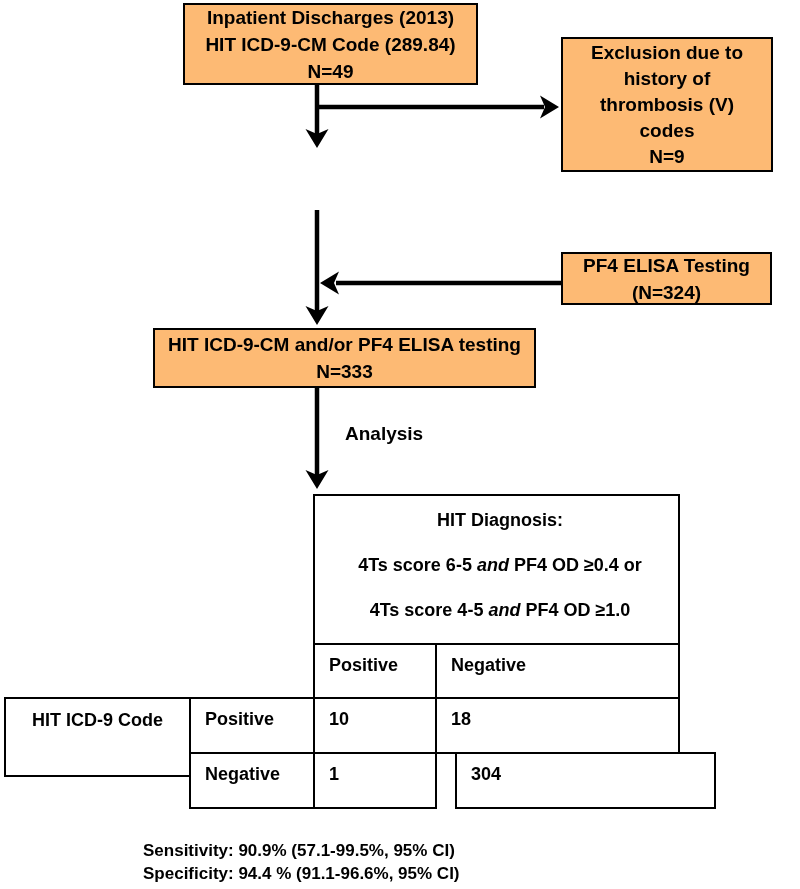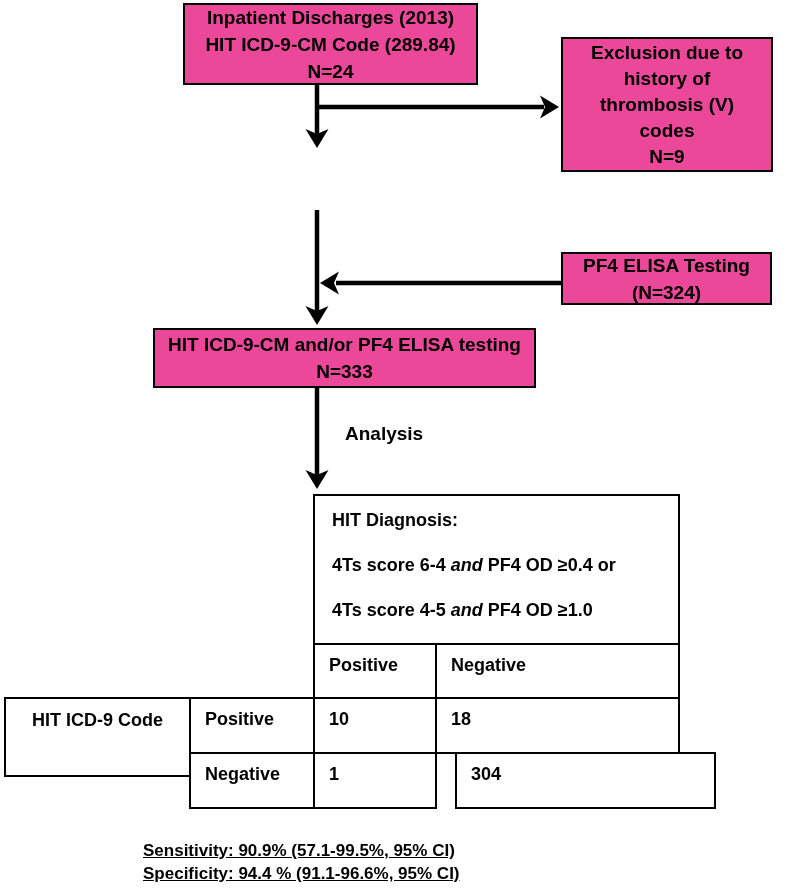--- a/index.html
+++ b/index.html
@@ -12,21 +12,21 @@
     width: 800px;
     height: 889px;
     background: #ffffff;
     font-family: "Liberation Sans", sans-serif;
     color: #000000;
     overflow: hidden;
   }
   .abs { position: absolute; box-sizing: border-box; }
   .flowbox {
     border: 2px solid #000000;
-    background: #ec4899;
+    background: #fdba74;
     display: flex;
     flex-direction: column;
     align-items: center;
     justify-content: center;
     text-align: center;
     font-weight: bold;
     font-size: 19px;
     line-height: 27px;
     z-index: 2;
   }
@@ -39,31 +39,30 @@
     z-index: 2;
   }
   .cell {
     border: 2px solid #000000;
     background: #ffffff;
     font-weight: bold;
     font-size: 18px;
     z-index: 2;
   }
   .cell-pad { padding: 10px 0 16px 14px; }
-  .hdr-cell { padding: 14px 10px 0 17px; }
+  .hdr-cell { padding: 14px 10px 0 17px; text-align: center; }
   .hdr-line { margin-bottom: 25px; line-height: 20px; white-space: nowrap; }
   .ital { font-style: italic; }
   .icd-cell { text-align: center; padding-top: 11px; }
   .footer-note {
     font-weight: bold;
     font-size: 17px;
     line-height: 23px;
     white-space: nowrap;
     z-index: 2;
-    text-decoration: underline;
   }
 </style>
 </head>
 <body>
 
 <div class="canvas">
 
   <svg class="svg-layer" width="800" height="889" viewBox="0 0 800 889">
 
     <line x1="317" y1="85" x2="317" y2="136" stroke="#000" stroke-width="4.5"></line>
@@ -78,21 +77,21 @@
     <line x1="561" y1="283" x2="336" y2="283" stroke="#000" stroke-width="4.5"></line>
     <path d="M320 283 L339 271.5 L334 283 L339 294.5 Z" fill="#000"></path>
 
     <line x1="317" y1="388" x2="317" y2="477" stroke="#000" stroke-width="4.5"></line>
     <path d="M317 489 L305.5 470 L317 475 L328.5 470 Z" fill="#000"></path>
   </svg>
 
   <div class="abs flowbox" style="left:183px; top:3px; width:295px; height:82px;">
     <div class="bx-line">Inpatient Discharges (2013)</div>
     <div class="bx-line">HIT ICD-9-CM Code (289.84)</div>
-    <div class="bx-line">N=24</div>
+    <div class="bx-line">N=49</div>
   </div>
 
   <div class="abs flowbox exclusion" style="left:561px; top:37px; width:212px; height:135px;">
     <div class="bx-line">Exclusion due to</div>
     <div class="bx-line">history of</div>
     <div class="bx-line">thrombosis (V)</div>
     <div class="bx-line">codes</div>
     <div class="bx-line">N=9</div>
   </div>
 
@@ -104,21 +103,21 @@
 
   <div class="abs flowbox" style="left:153px; top:328px; width:383px; height:60px;">
     <div class="bx-line">HIT ICD-9-CM and/or PF4 ELISA testing</div>
     <div class="bx-line">N=333</div>
   </div>
 
   <div class="abs label-analysis" style="left:345px; top:423px;">Analysis</div>
 
   <div class="abs cell hdr-cell" style="left:313px; top:494px; width:367px; height:151px;">
     <div class="hdr-line">HIT Diagnosis:</div>
-    <div class="hdr-line"><span>4Ts score 6-4 </span><span class="ital">and</span><span> PF4 OD ≥0.4 or</span></div>
+    <div class="hdr-line"><span>4Ts score 6-5 </span><span class="ital">and</span><span> PF4 OD ≥0.4 or</span></div>
     <div class="hdr-line"><span>4Ts score 4-5 </span><span class="ital">and</span><span> PF4 OD ≥1.0</span></div>
   </div>
 
   <div class="abs cell cell-pad" style="left:313px; top:643px; width:124px; height:56px;">Positive</div>
   <div class="abs cell cell-pad" style="left:435px; top:643px; width:245px; height:56px;">Negative</div>
 
   <div class="abs cell icd-cell" style="left:4px; top:697px; width:187px; height:80px;">HIT ICD-9 Code</div>
 
   <div class="abs cell cell-pad" style="left:189px; top:697px; width:126px; height:57px;">Positive</div>
   <div class="abs cell cell-pad" style="left:313px; top:697px; width:124px; height:57px;">10</div>

